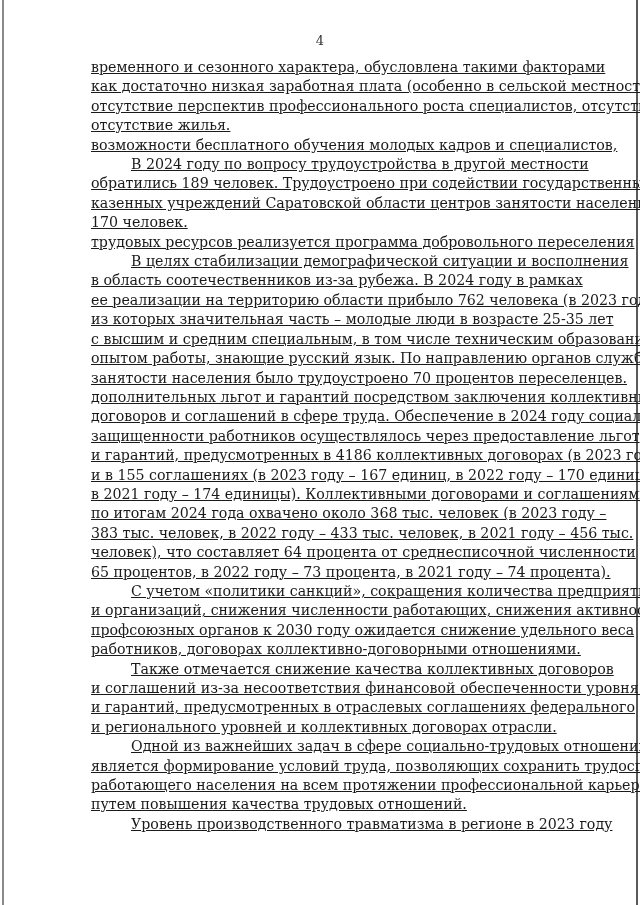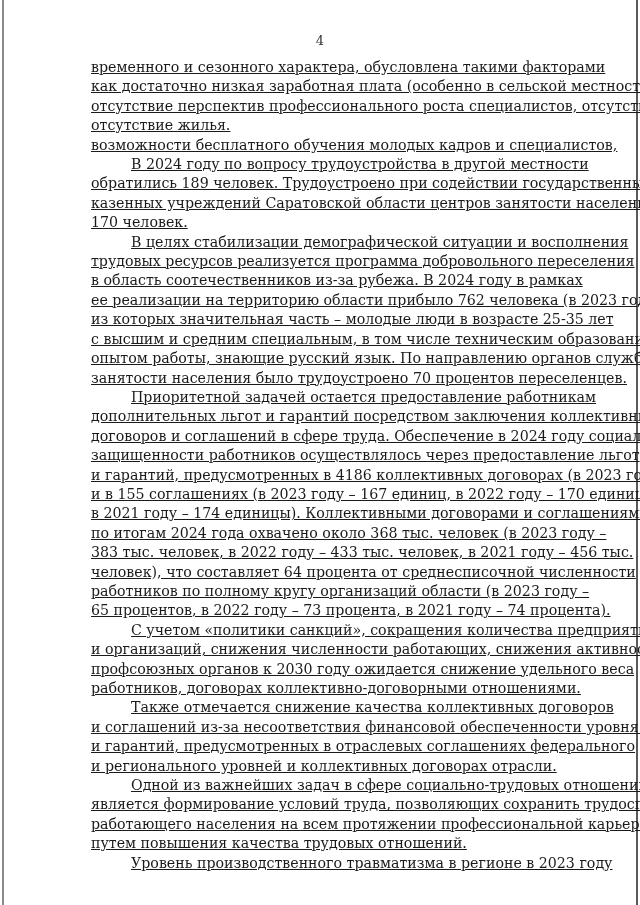--- a/index.html
+++ b/index.html
@@ -39,41 +39,39 @@
       <span class="line last">отсутствие жилья.</span>
       <span class="line">возможности бесплатного обучения молодых кадров и специалистов,</span>
     </p>
     <p>
       <span class="line indent">В 2024 году по вопросу трудоустройства в другой местности</span>
       <span class="line">обратились 189 человек. Трудоустроено при содействии государственных</span>
       <span class="line">казенных учреждений Саратовской области центров занятости населения</span>
       <span class="line last">170 человек.</span>
     </p>
     <p>
+      <span class="line">трудовых ресурсов реализуется программа добровольного переселения</span>
       <span class="line indent">В целях стабилизации демографической ситуации и восполнения</span>
-      <span class="line">трудовых ресурсов реализуется программа добровольного переселения</span>
       <span class="line">в область соотечественников из-за рубежа. В 2024 году в рамках</span>
       <span class="line">ее реализации на территорию области прибыло 762 человека (в 2023 году –</span>
       <span class="line">из которых значительная часть – молодые люди в возрасте 25-35 лет</span>
       <span class="line">с высшим и средним специальным, в том числе техническим образованием,</span>
       <span class="line">опытом работы, знающие русский язык. По направлению органов службы</span>
       <span class="line last">занятости населения было трудоустроено 70 процентов переселенцев.</span>
     </p>
     <p>
-      <span class="line indent">Приоритетной задачей остается предоставление работникам</span>
       <span class="line">дополнительных льгот и гарантий посредством заключения коллективных</span>
       <span class="line">договоров и соглашений в сфере труда. Обеспечение в 2024 году социальной</span>
       <span class="line">защищенности работников осуществлялось через предоставление льгот</span>
       <span class="line">и гарантий, предусмотренных в 4186 коллективных договорах (в 2023 году –</span>
       <span class="line">и в 155 соглашениях (в 2023 году – 167 единиц, в 2022 году – 170 единиц,</span>
       <span class="line">в 2021 году – 174 единицы). Коллективными договорами и соглашениями</span>
       <span class="line">по итогам 2024 года охвачено около 368 тыс. человек (в 2023 году –</span>
       <span class="line">383 тыс. человек, в 2022 году – 433 тыс. человек, в 2021 году – 456 тыс.</span>
       <span class="line">человек), что составляет 64 процента от среднесписочной численности</span>
-      <span class="line">работников по полному кругу организаций области (в 2023 году –</span>
       <span class="line last">65 процентов, в 2022 году – 73 процента, в 2021 году – 74 процента).</span>
     </p>
     <p>
       <span class="line indent">С учетом «политики санкций», сокращения количества предприятий</span>
       <span class="line">и организаций, снижения численности работающих, снижения активности</span>
       <span class="line">профсоюзных органов к 2030 году ожидается снижение удельного веса</span>
       <span class="line last">работников, договорах коллективно-договорными отношениями.</span>
     </p>
     <p>
       <span class="line indent">Также отмечается снижение качества коллективных договоров</span>

